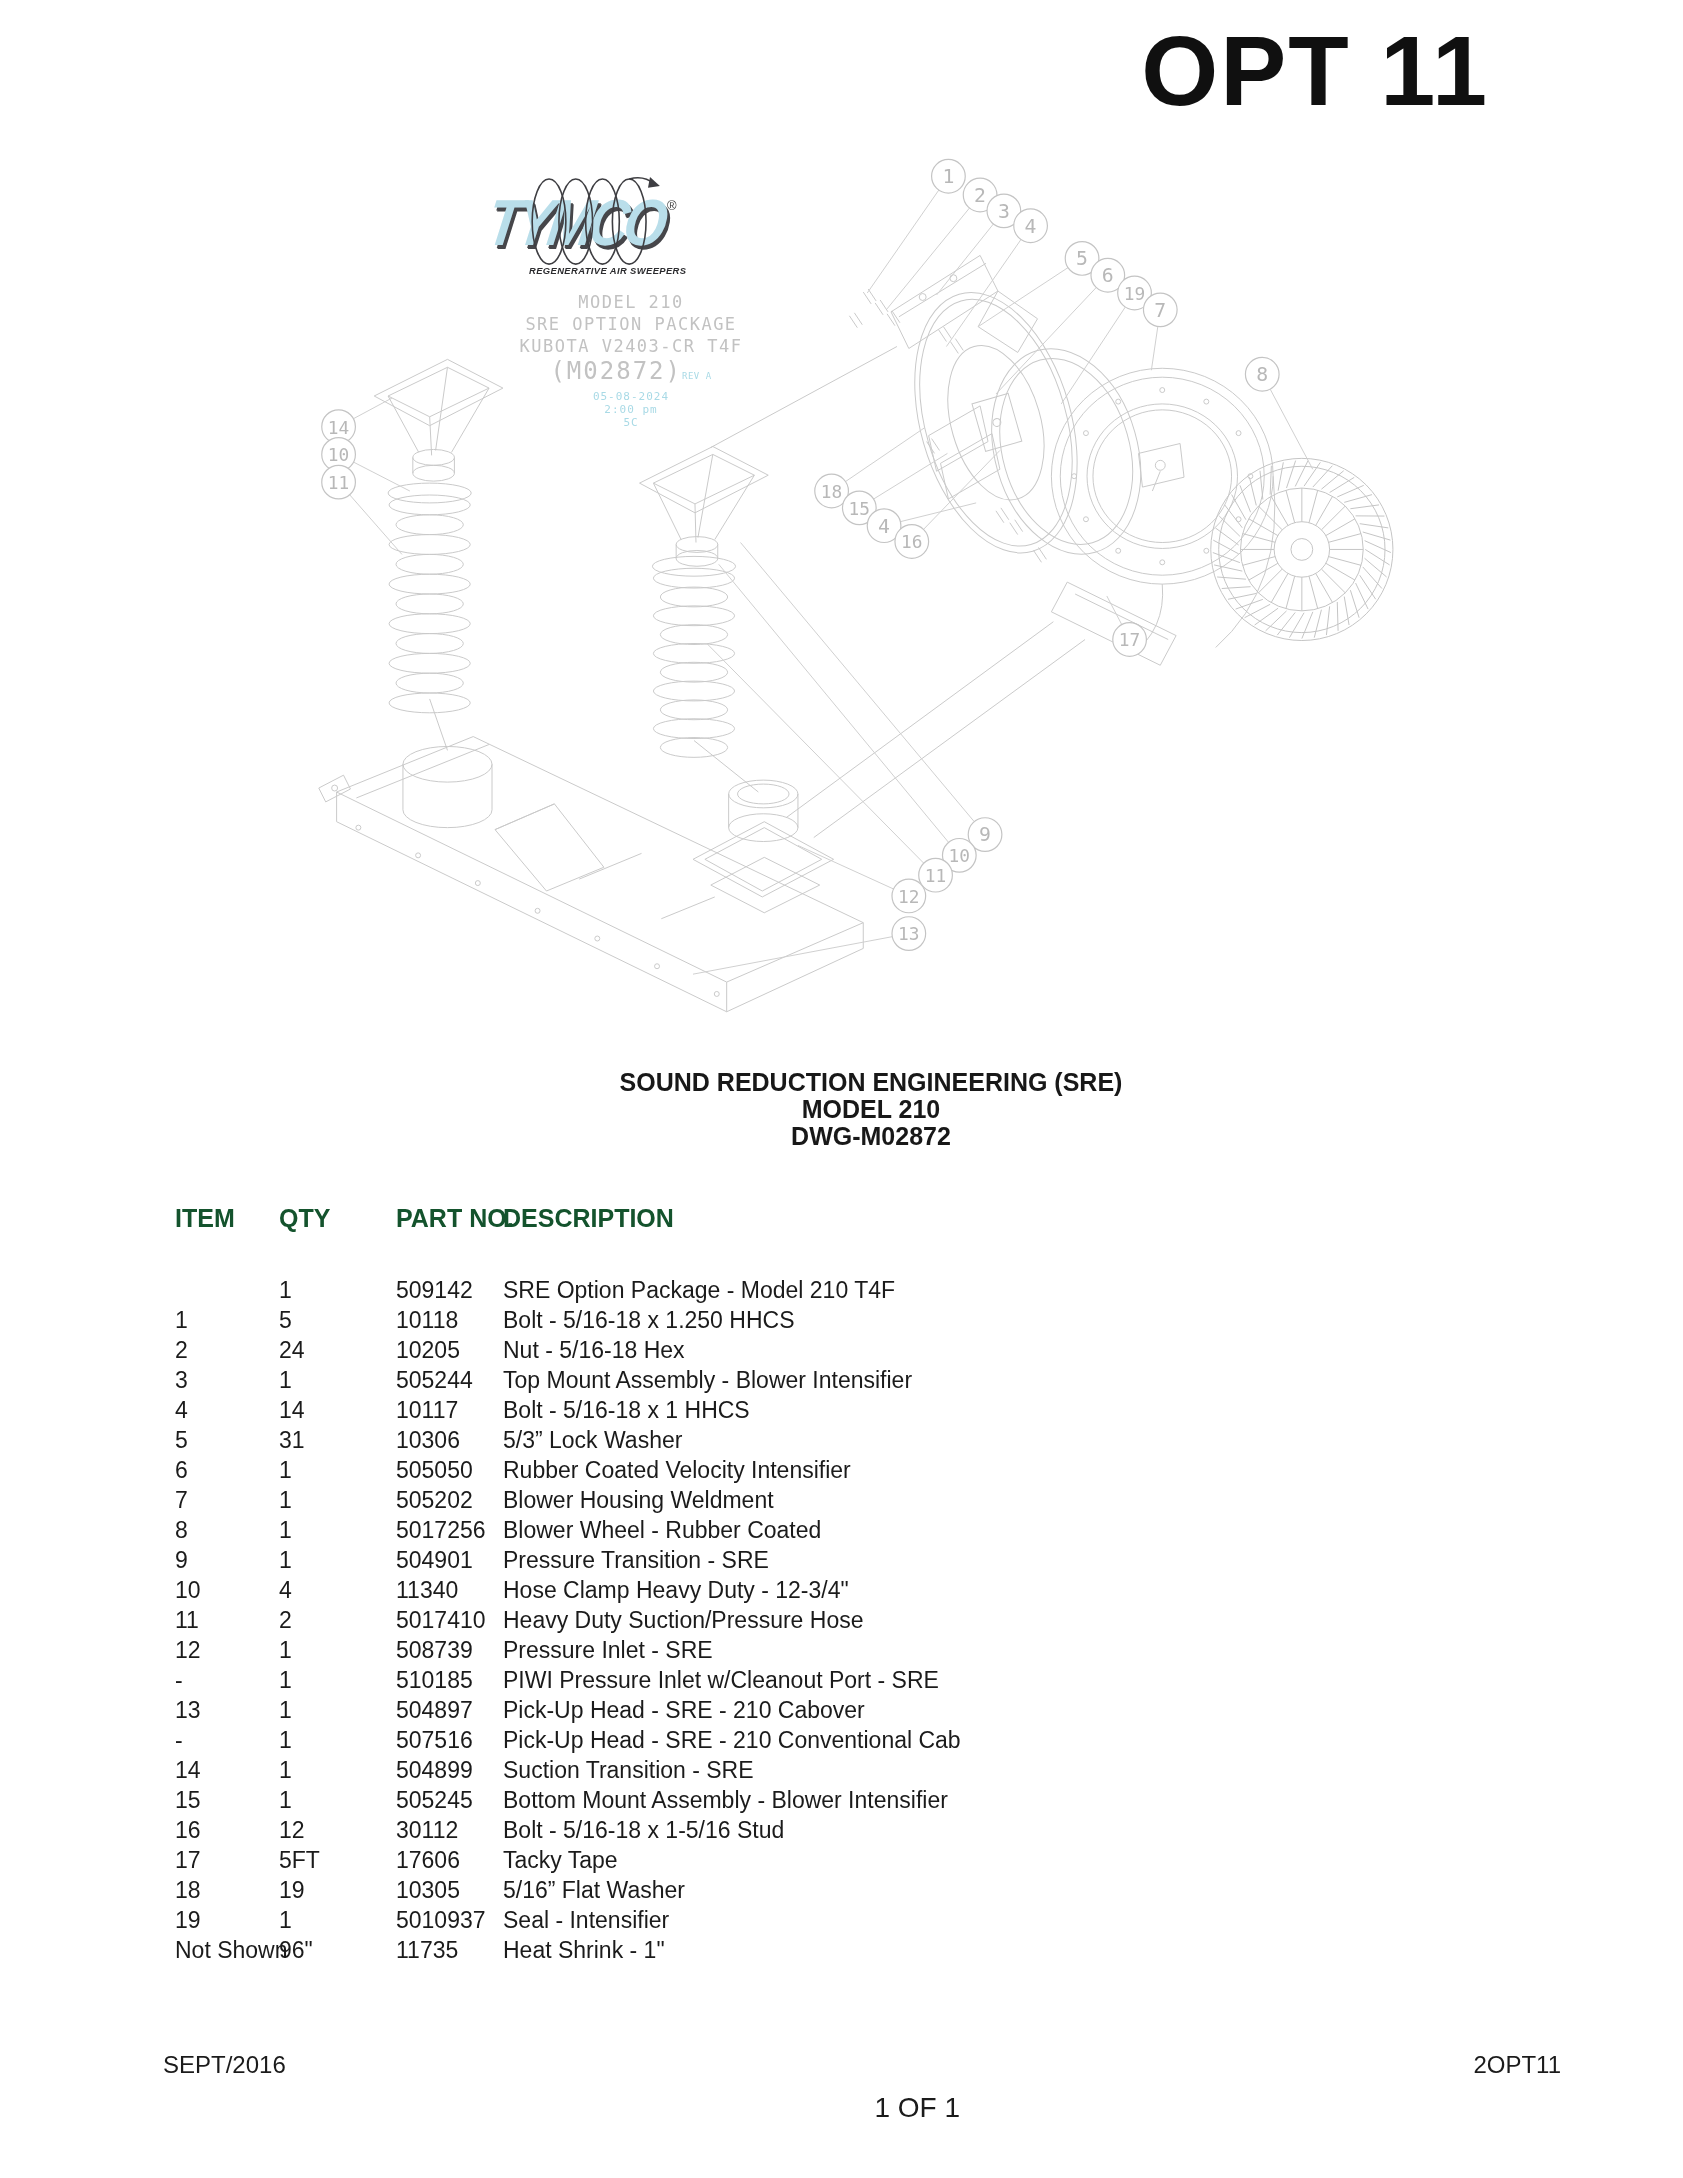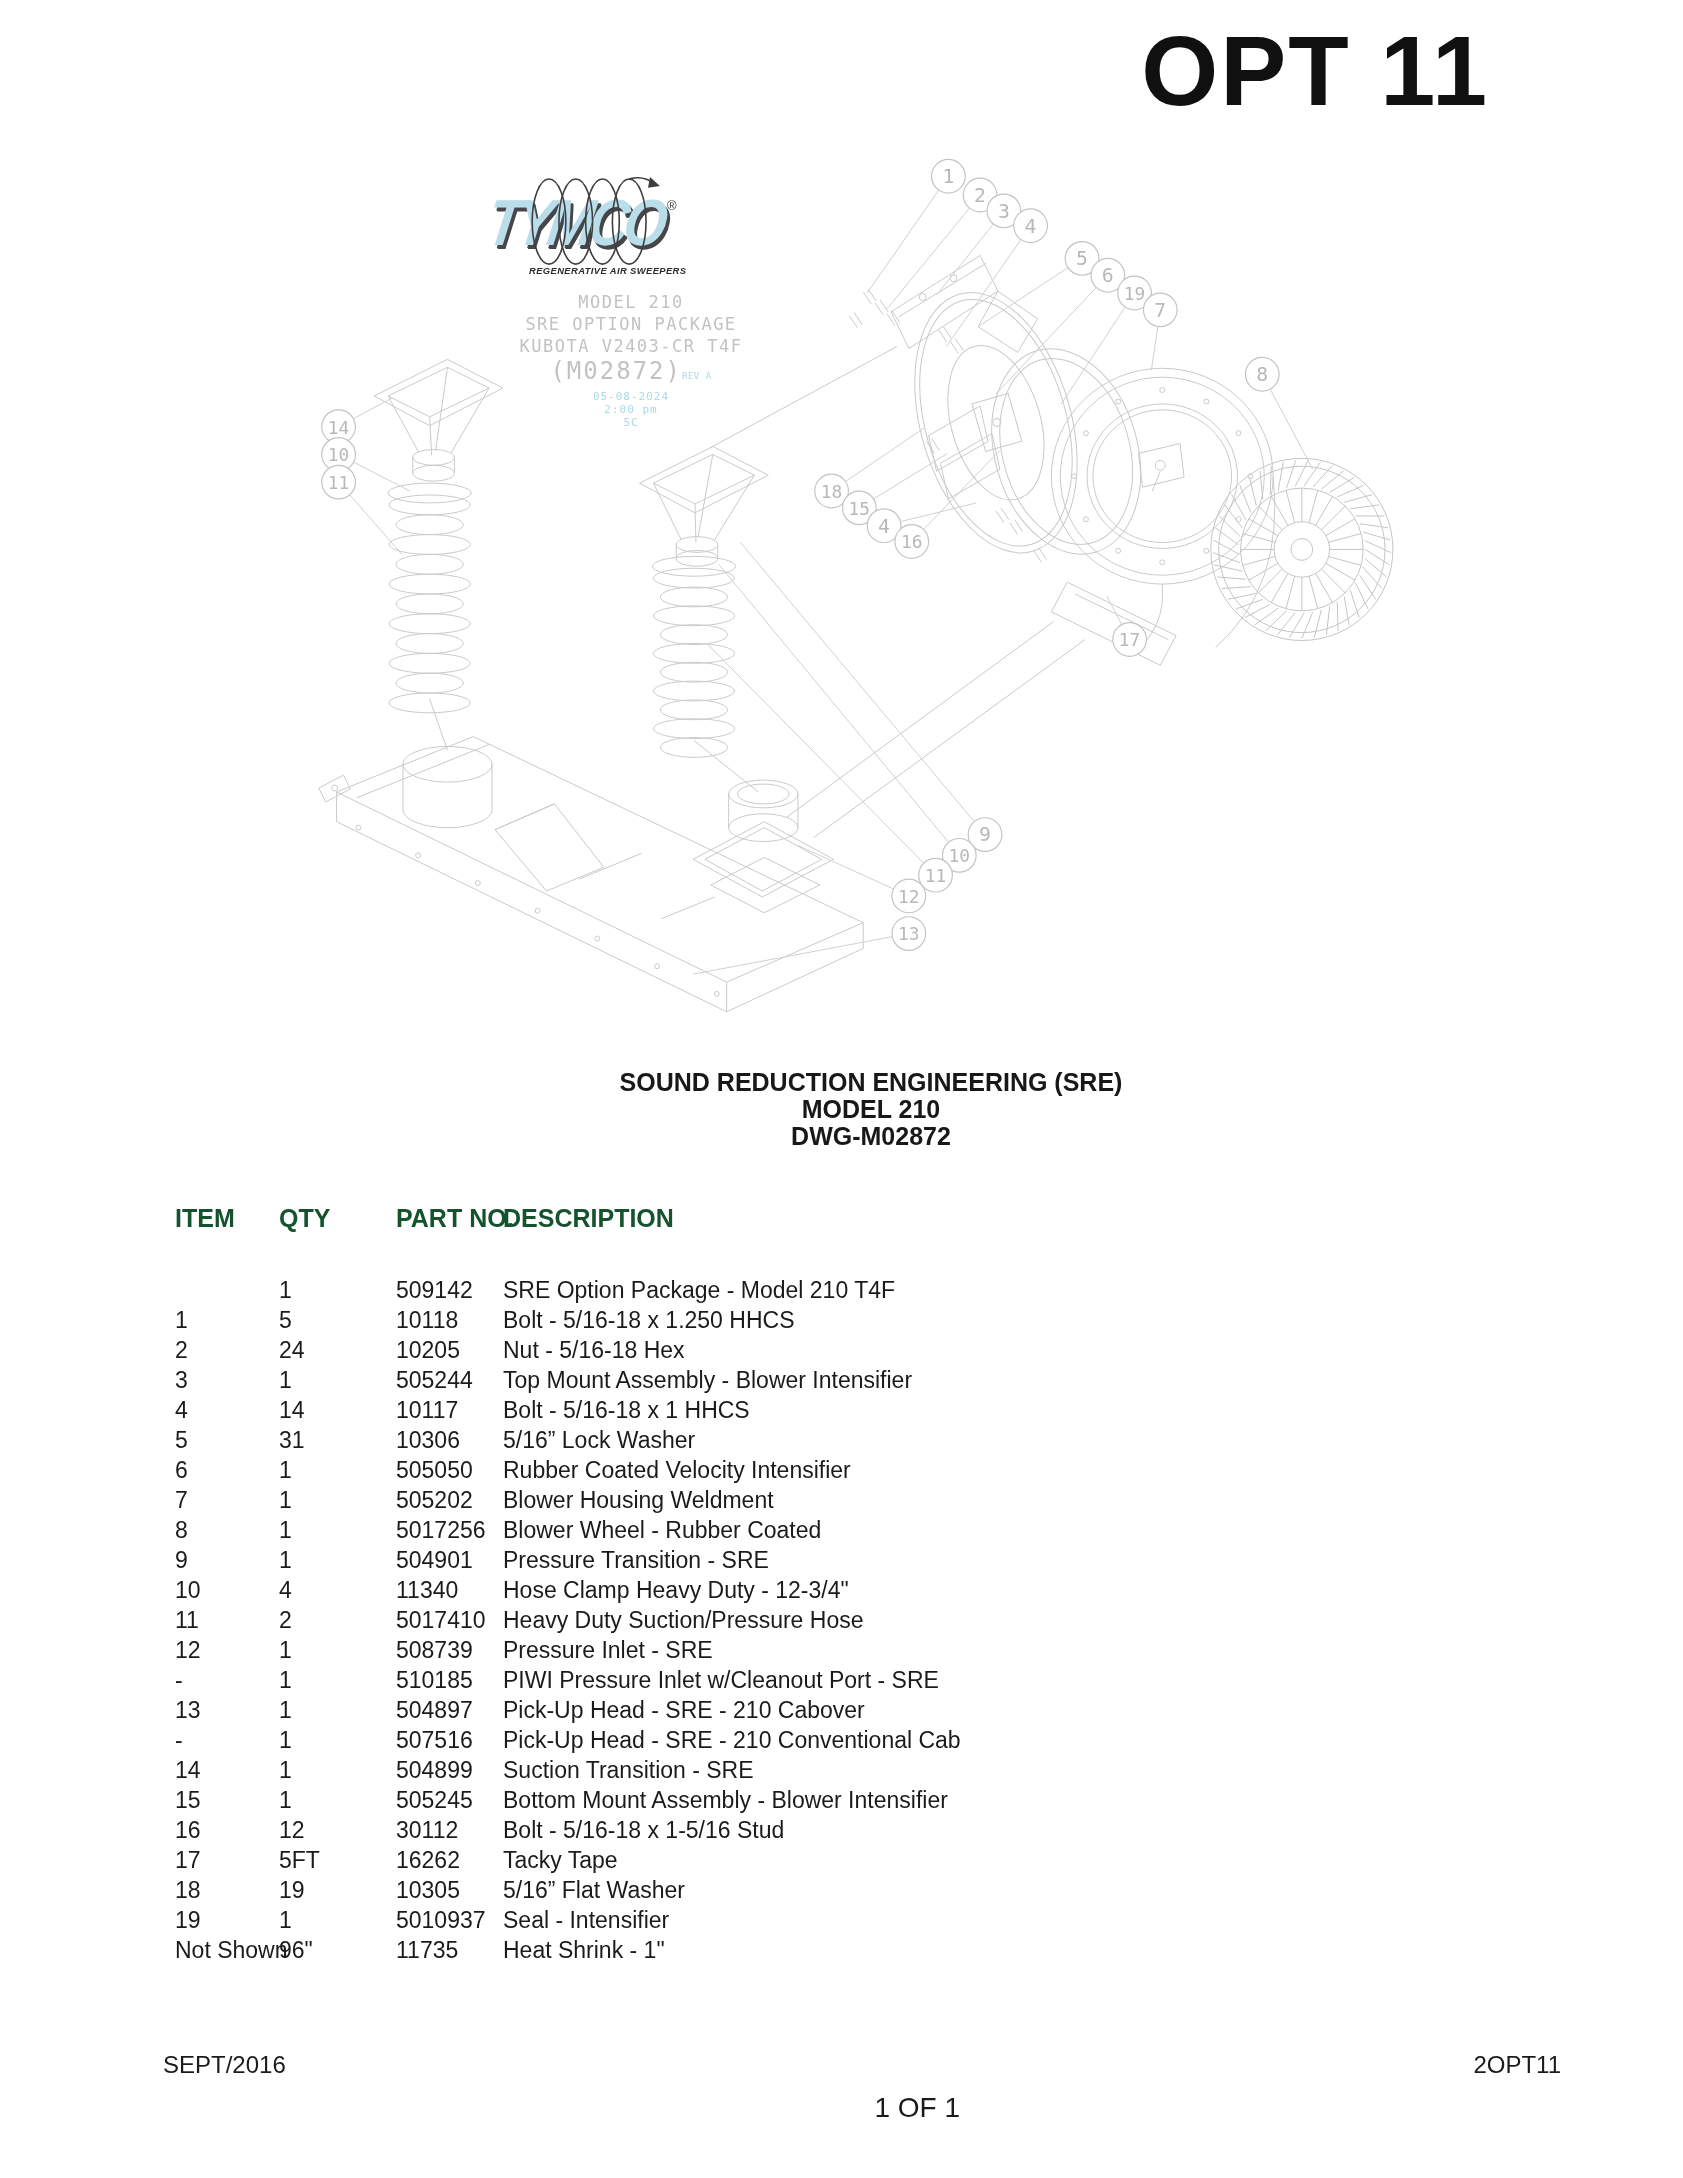--- a/index.html
+++ b/index.html
@@ -456,21 +456,21 @@
       <div class="t-row">
         <span class="c-item">4</span>
         <span class="c-qty">14</span>
         <span class="c-part">10117</span>
         <span class="c-desc">Bolt - 5/16-18 x 1 HHCS</span>
       </div>
       <div class="t-row">
         <span class="c-item">5</span>
         <span class="c-qty">31</span>
         <span class="c-part">10306</span>
-        <span class="c-desc">5/16” Lock Washer</span>
+        <span class="c-desc">5/3” Lock Washer</span>
       </div>
       <div class="t-row">
         <span class="c-item">6</span>
         <span class="c-qty">1</span>
         <span class="c-part">505050</span>
         <span class="c-desc">Rubber Coated Velocity Intensifier</span>
       </div>
       <div class="t-row">
         <span class="c-item">7</span>
         <span class="c-qty">1</span>
@@ -539,21 +539,21 @@
       </div>
       <div class="t-row">
         <span class="c-item">16</span>
         <span class="c-qty">12</span>
         <span class="c-part">30112</span>
         <span class="c-desc">Bolt - 5/16-18 x 1-5/16 Stud</span>
       </div>
       <div class="t-row">
         <span class="c-item">17</span>
         <span class="c-qty">5FT</span>
-        <span class="c-part">16262</span>
+        <span class="c-part">17606</span>
         <span class="c-desc">Tacky Tape</span>
       </div>
       <div class="t-row">
         <span class="c-item">18</span>
         <span class="c-qty">19</span>
         <span class="c-part">10305</span>
         <span class="c-desc">5/16” Flat Washer</span>
       </div>
       <div class="t-row">
         <span class="c-item">19</span>

